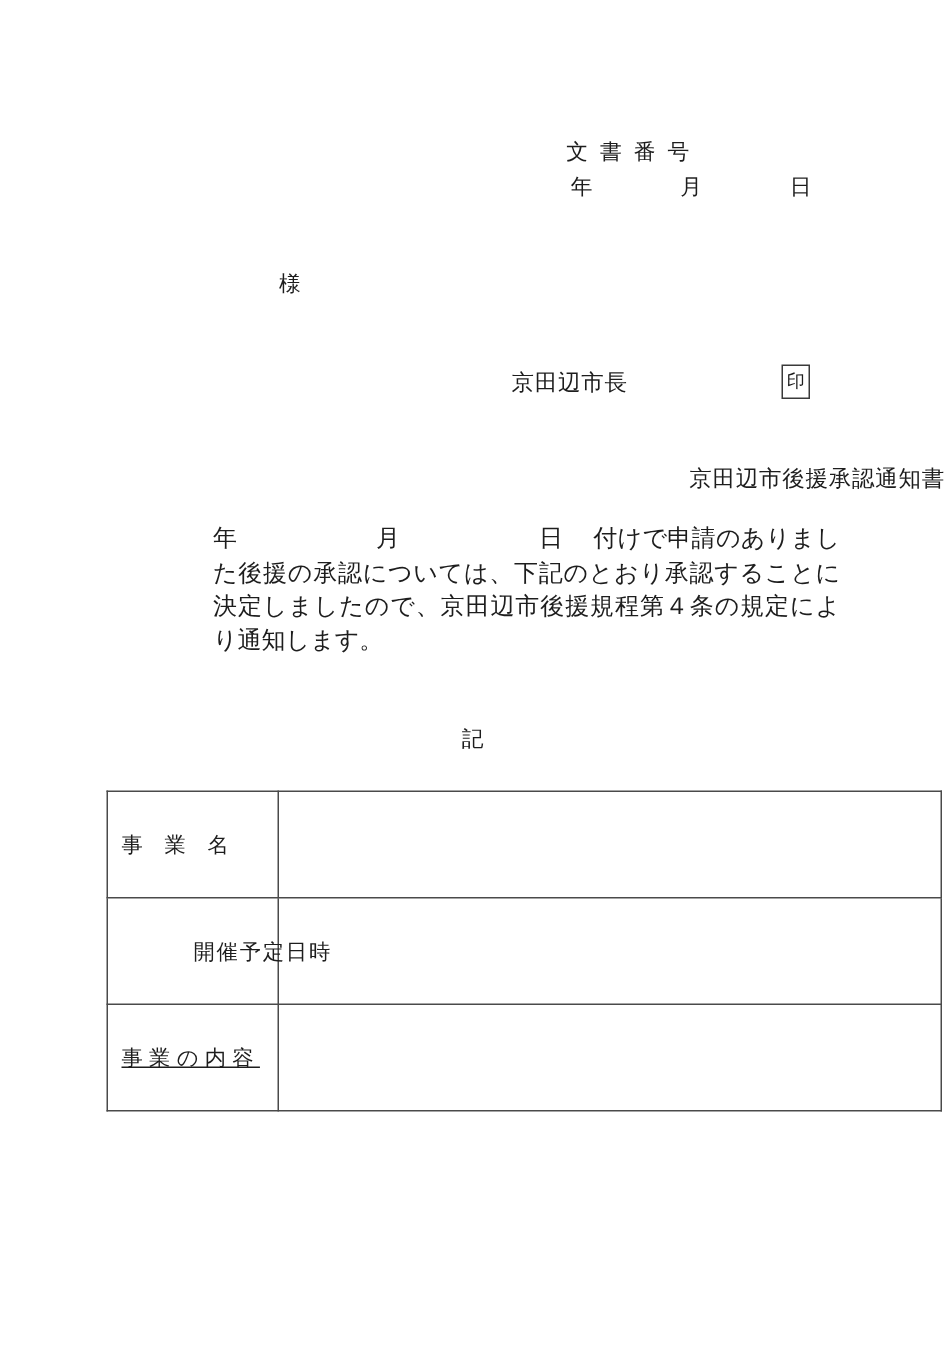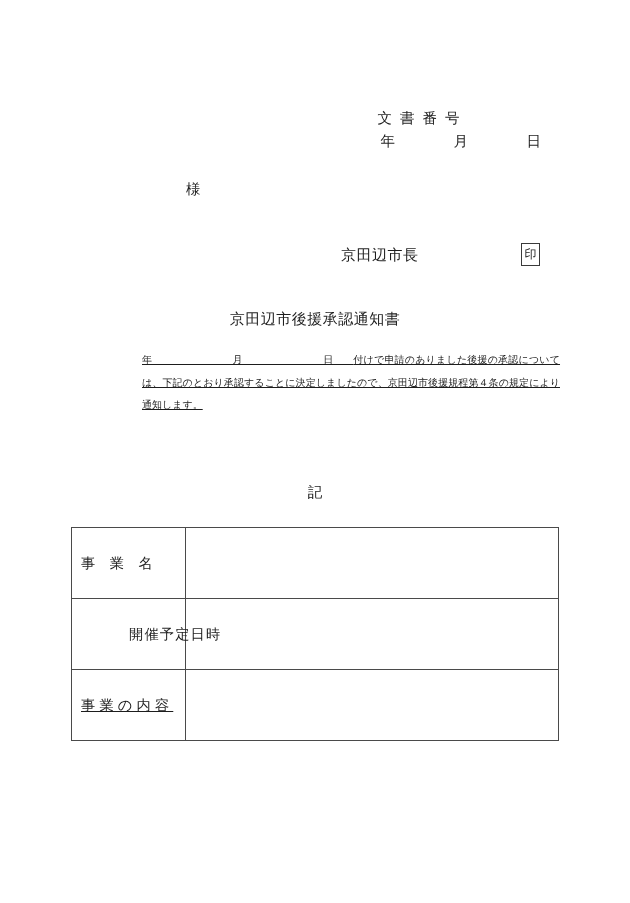--- a/index.html
+++ b/index.html
@@ -36,21 +36,21 @@
   
   .doc-meta {
     position: absolute;
     right: 67px;
     top: 91px;
     text-align: left;
     font-size: 14.5px;
     line-height: 23px;
     white-space: nowrap;
   }
-  .doc-meta .line1 { letter-spacing: 8px; padding-right: 0px; margin-top: 16px; }
+  .doc-meta .line1 { letter-spacing: 8px; padding-right: 0px; }
   .doc-meta .line2 { letter-spacing: 22px; padding-left: 3px; }
 
   
   .addressee {
     position: absolute;
     left: 186px;
     top: 180px;
     font-size: 14.5px;
     white-space: nowrap;
   }
@@ -76,36 +76,35 @@
     text-align: center;
     letter-spacing: 0;
   }
 
   
   .doc-title {
     position: absolute;
     left: 0;
     top: 310px;
     width: 630px;
-    text-align: center;
+    text-align: right;
     font-size: 15px;
     letter-spacing: 0.5px;
   }
 
   
   .body-text {
     position: absolute;
     left: 72px;
     top: 349px;
     width: 488px;
-    font-size: 10px;
+    font-size: 16px;
     line-height: 22.6px;
     text-align: justify;
     text-justify: inter-character;
-    text-decoration: underline;
   }
   .body-text p { margin: 0; }
   .p-date-indent { padding-left: 70px; }
   .sp-wide { letter-spacing: 20px; }
   .p-indent-1 { text-indent: 15px; }
 
   
   .ki-mark {
     position: absolute;
     left: 0;
@@ -113,21 +112,21 @@
     width: 630px;
     text-align: center;
     font-size: 14.5px;
   }
 
   
   .form-table {
     position: absolute;
     left: 71px;
     top: 527px;
-    width: 488px;
+    width: 557px;
     border-collapse: collapse;
     table-layout: fixed;
   }
   .form-table td {
     border: 1px solid #4a4a4a;
     height: 62px;
     vertical-align: middle;
     font-size: 14.2px;
   }
   .form-table td.label {

